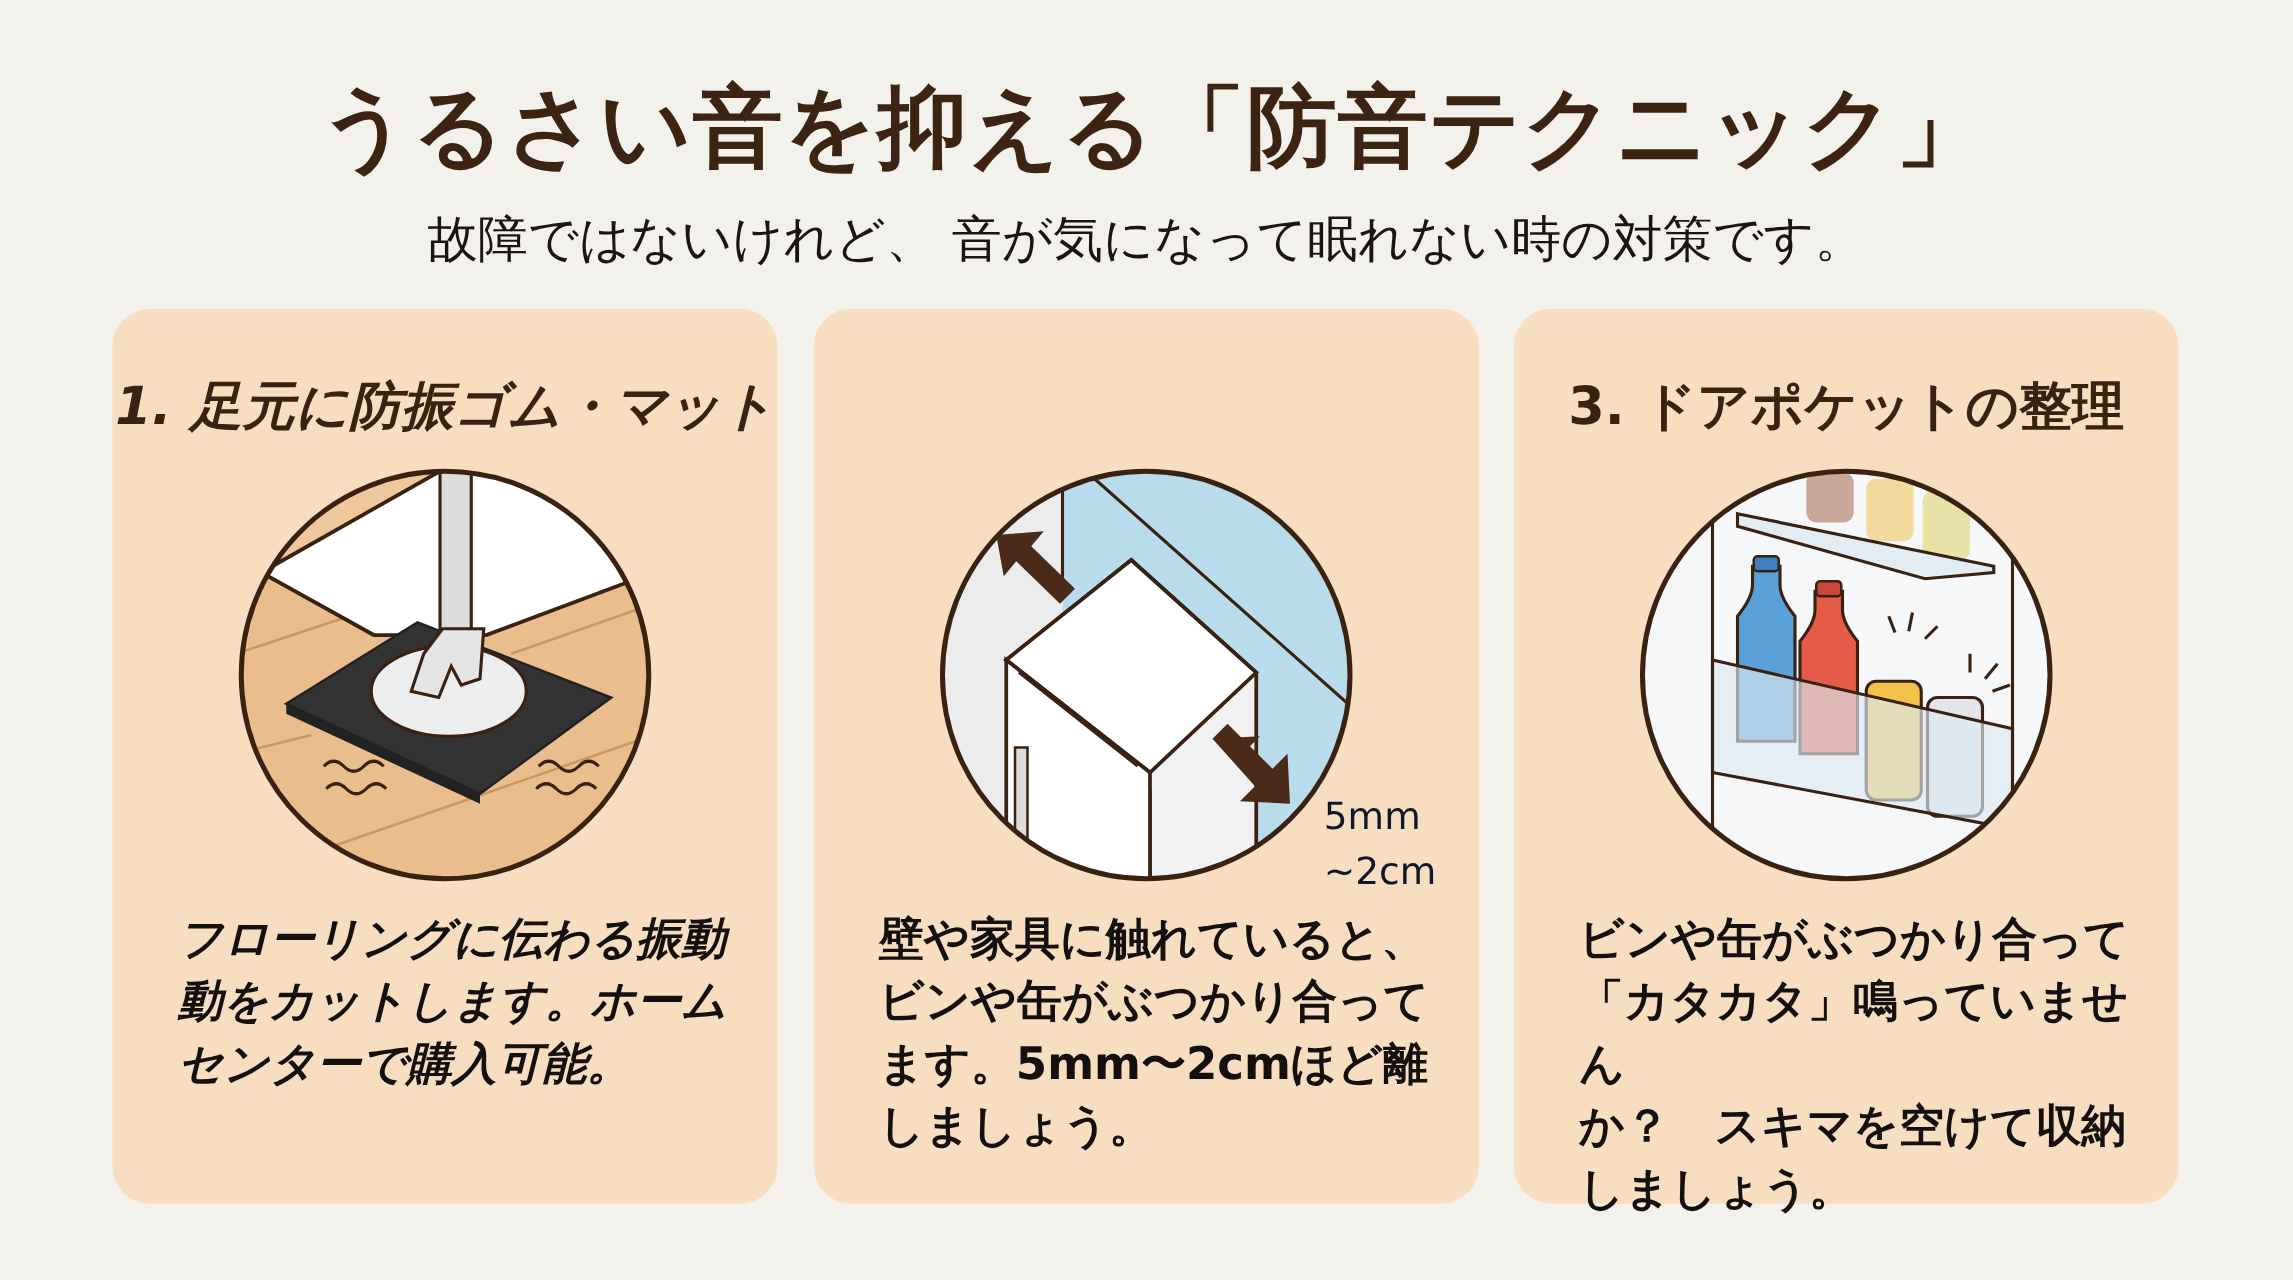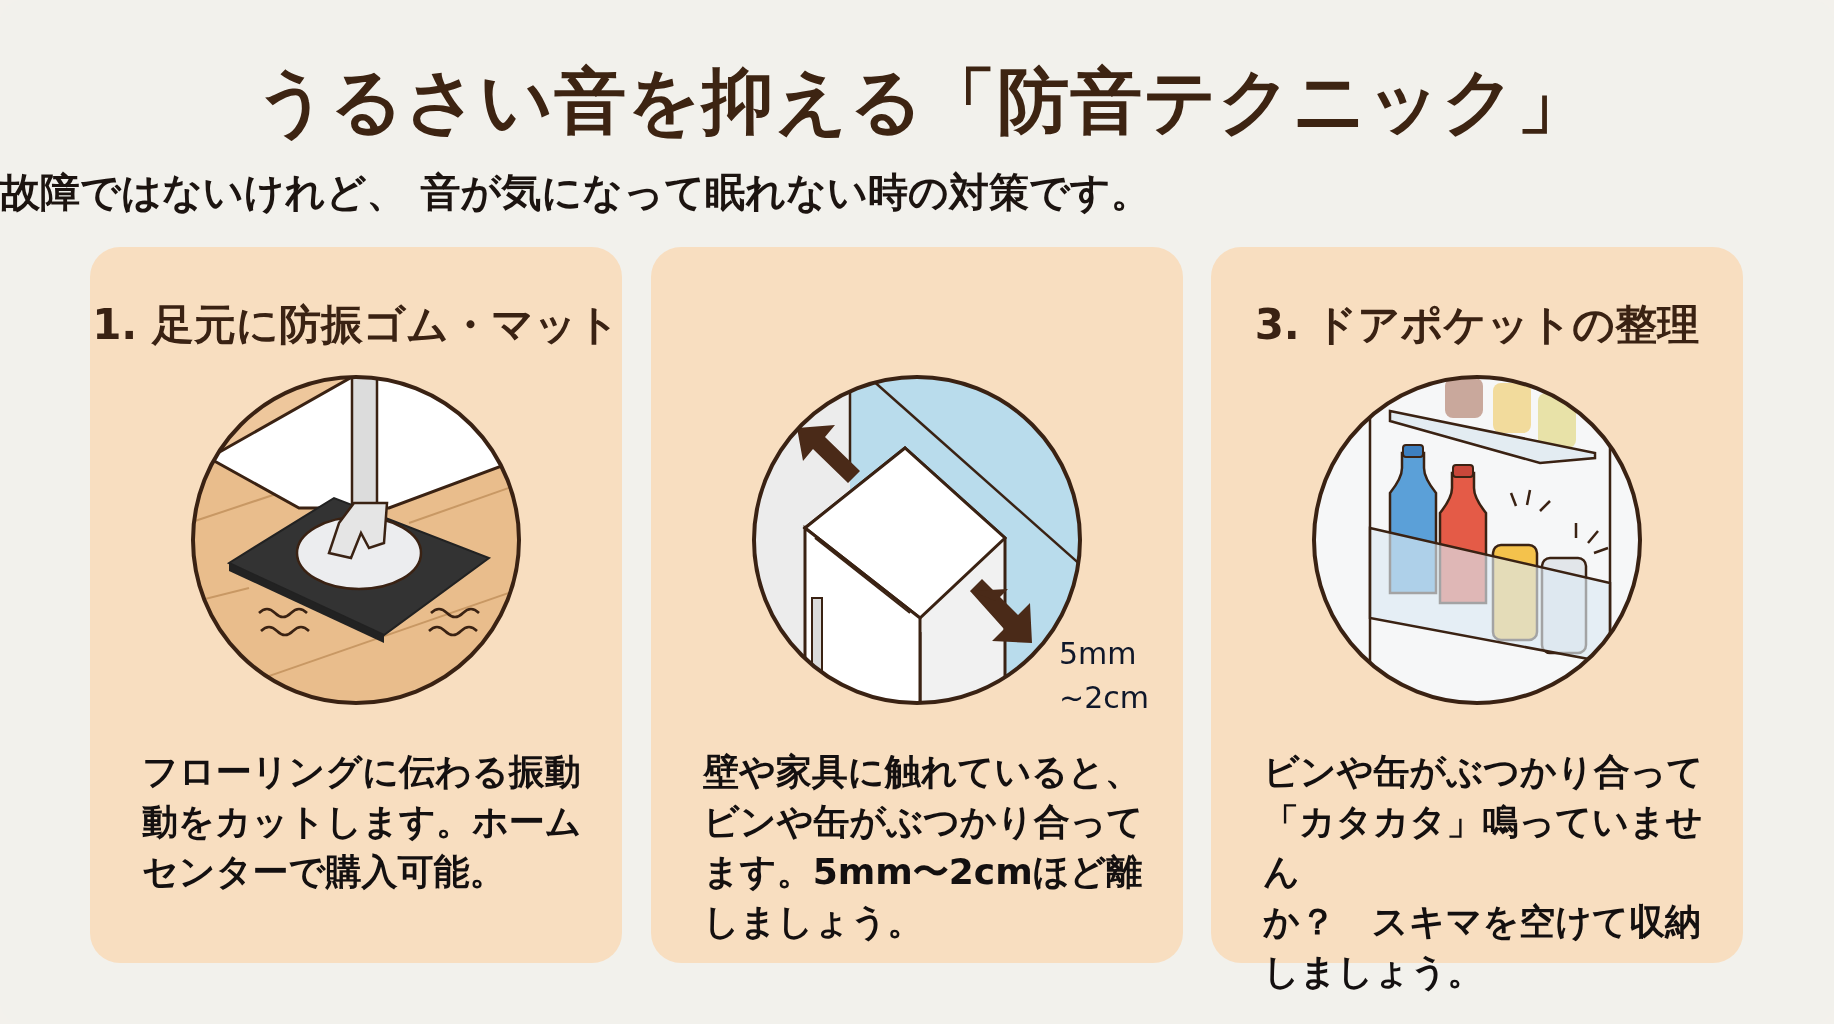--- a/index.html
+++ b/index.html
@@ -12,43 +12,42 @@
     .frame {
       position: absolute; left: 0; top: 0; width: 1834px; height: 1024px;
       background: #f2f1ec; border-radius: 22px;
     }
     .title {
       position: absolute; left: 0; right: 0; top: 62px; text-align: center;
       font-size: 72px; font-weight: bold; color: #3d2412; letter-spacing: 1px;
       line-height: 1.1;
     }
     .subtitle {
-      position: absolute; left: 0; right: 0; top: 168px; 
-      font-size: 40px; font-weight: bold; color: #1c1410; line-height: 1.2;
+      position: absolute; left: 0; right: 0; top: 168px; text-align: center;
+      font-size: 40px; font-weight: normal; color: #1c1410; line-height: 1.2;
     }
     .card {
       position: absolute; top: 247px; height: 716px; width: 532px;
       background: #f8dec0; border-radius: 30px;
     }
-    .card-1 { left: 90px; }
+    .card-1 { left: 90px; font-style: italic; }
     .card-2 { left: 651px; }
     .card-3 { left: 1211px; }
     .card-title {
       position: absolute; left: 0; right: 0; top: 50px; text-align: center;
       font-size: 42px; font-weight: bold; color: #3a2213; white-space: nowrap;
     }
     .illus {
       position: absolute; left: 99px; top: 126px; width: 334px; height: 334px;
     }
     .illus svg { width: 334px; height: 334px; display: block; }
     .card-body {
       position: absolute; left: 52px; right: 30px; top: 480px;
       font-size: 36px; font-weight: bold; color: #141010; line-height: 50px;
       white-space: pre-line;
-      margin-top: 20px;
     }
     .gap-label {
       position: absolute; left: 408px; top: 385px;
       font-size: 30px; color: #0f172a; line-height: 44px; white-space: pre-line;
     }
   </style>
 </head>
 <body>
 
 <div class="frame"></div>

